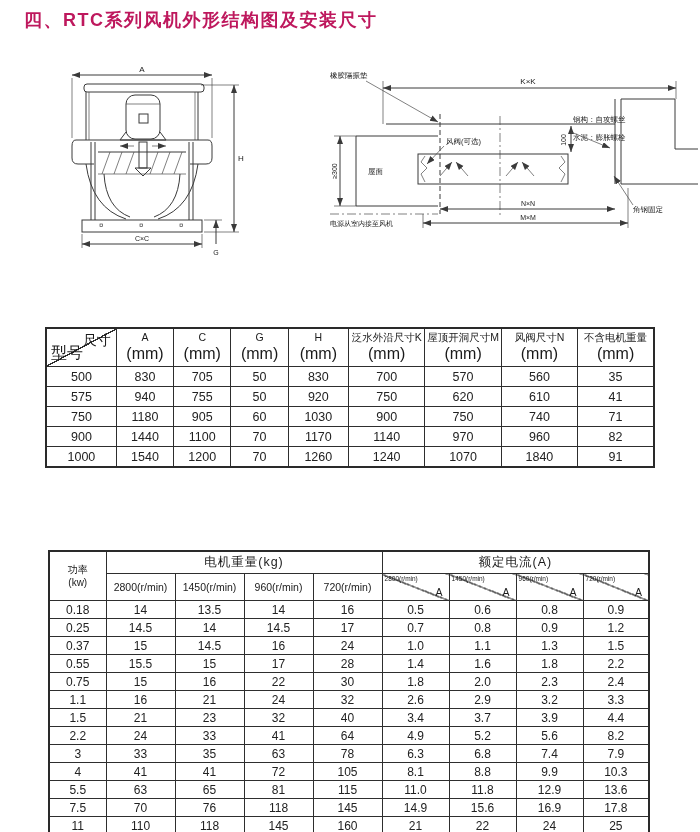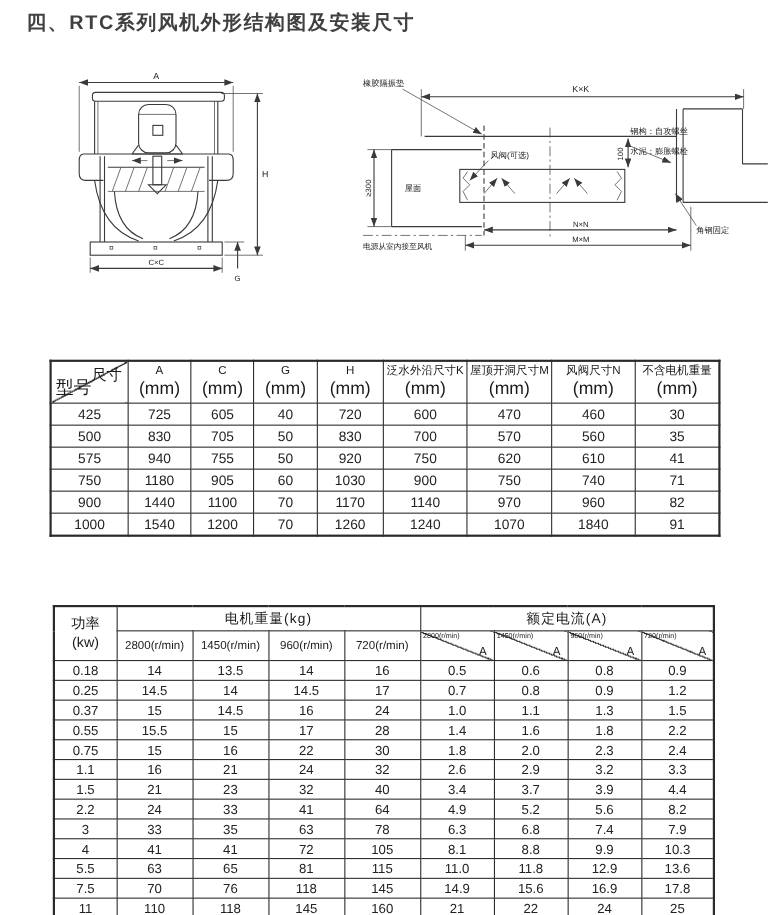--- a/index.html
+++ b/index.html
@@ -1,39 +1,39 @@
 <!DOCTYPE html>
 <html><head>
 <meta charset="utf-8">
 <style>
   html,body{margin:0;padding:0;background:#fff;}
   .page{position:relative;width:700px;height:832px;background:#ffffff;overflow:hidden;
         font-family:"Liberation Sans","DejaVu Sans",sans-serif;color:#1a1a1a;}
   .title{position:absolute;left:24px;top:8px;font-size:18px;font-weight:bold;
-         letter-spacing:1.5px;color:#404040;}
+         letter-spacing:1.5px;color:#be185d;}
   .drawing{position:absolute;}
   #outline-drawing{left:46px;top:62px;width:302px;height:218px;}
   #install-drawing{left:328px;top:66px;width:372px;height:176px;}
 
   table{border-collapse:collapse;table-layout:fixed;position:absolute;background:#fff;}
   th,td{border:1px solid #2e2e2e;text-align:center;vertical-align:middle;
         padding:0;font-weight:normal;overflow:hidden;white-space:nowrap;}
   #dim-table{left:45px;top:327px;width:610px;border:2px solid #2a2a2a;}
   #dim-table th{height:37px;font-size:10.5px;line-height:1.25;}
   #dim-table th .unit{font-size:16px;}
   #dim-table td{height:19px;font-size:12.5px;color:#222;}
 
   .corner{position:relative;
     background:linear-gradient(to bottom right,transparent calc(50% - 0.7px),
       #2e2e2e calc(50% - 0.7px),#2e2e2e calc(50% + 0.7px),transparent calc(50% + 0.7px));}
   .corner .c-top{position:absolute;top:3px;right:5px;font-size:14px;}
   .corner .c-bot{position:absolute;bottom:3px;left:4px;font-size:16px;}
 
   #motor-table{left:48px;top:550px;width:600px;border:2px solid #2a2a2a;}
-  #motor-table .power-th{font-size:13px;line-height:1.3;text-align:center;}
+  #motor-table .power-th{font-size:10px;line-height:1.3;text-align:center;}
   #motor-table .group-th{height:21px;font-size:12.5px;letter-spacing:1px;}
   #motor-table .speed-th{height:26px;font-size:10.5px;}
   #motor-table td{height:17px;font-size:12px;color:#222;}
   .diag-th{position:relative;
     background:linear-gradient(to top right,transparent calc(50% - 0.6px),
       #2e2e2e calc(50% - 0.6px),#2e2e2e calc(50% + 0.6px),transparent calc(50% + 0.6px));}
   .diag-th .rpm{position:absolute;top:1px;left:2px;font-size:6.5px;letter-spacing:0;}
   .diag-th .amp{position:absolute;bottom:2px;right:6px;font-size:10.5px;}
 
   svg text{fill:#1a1a1a;}
@@ -245,31 +245,20 @@
             <div>风阀尺寸N</div>
             <div class="unit">(mm)</div>
           </th>
           <th>
             <div>不含电机重量</div>
             <div class="unit">(mm)</div>
           </th>
         </tr>
     </thead>
     <tbody id="dim-tbody">
-        <tr>
-          <td>425</td>
-          <td>725</td>
-          <td>605</td>
-          <td>40</td>
-          <td>720</td>
-          <td>600</td>
-          <td>470</td>
-          <td>460</td>
-          <td>30</td>
-        </tr>
         <tr>
           <td>500</td>
           <td>830</td>
           <td>705</td>
           <td>50</td>
           <td>830</td>
           <td>700</td>
           <td>570</td>
           <td>560</td>
           <td>35</td>

